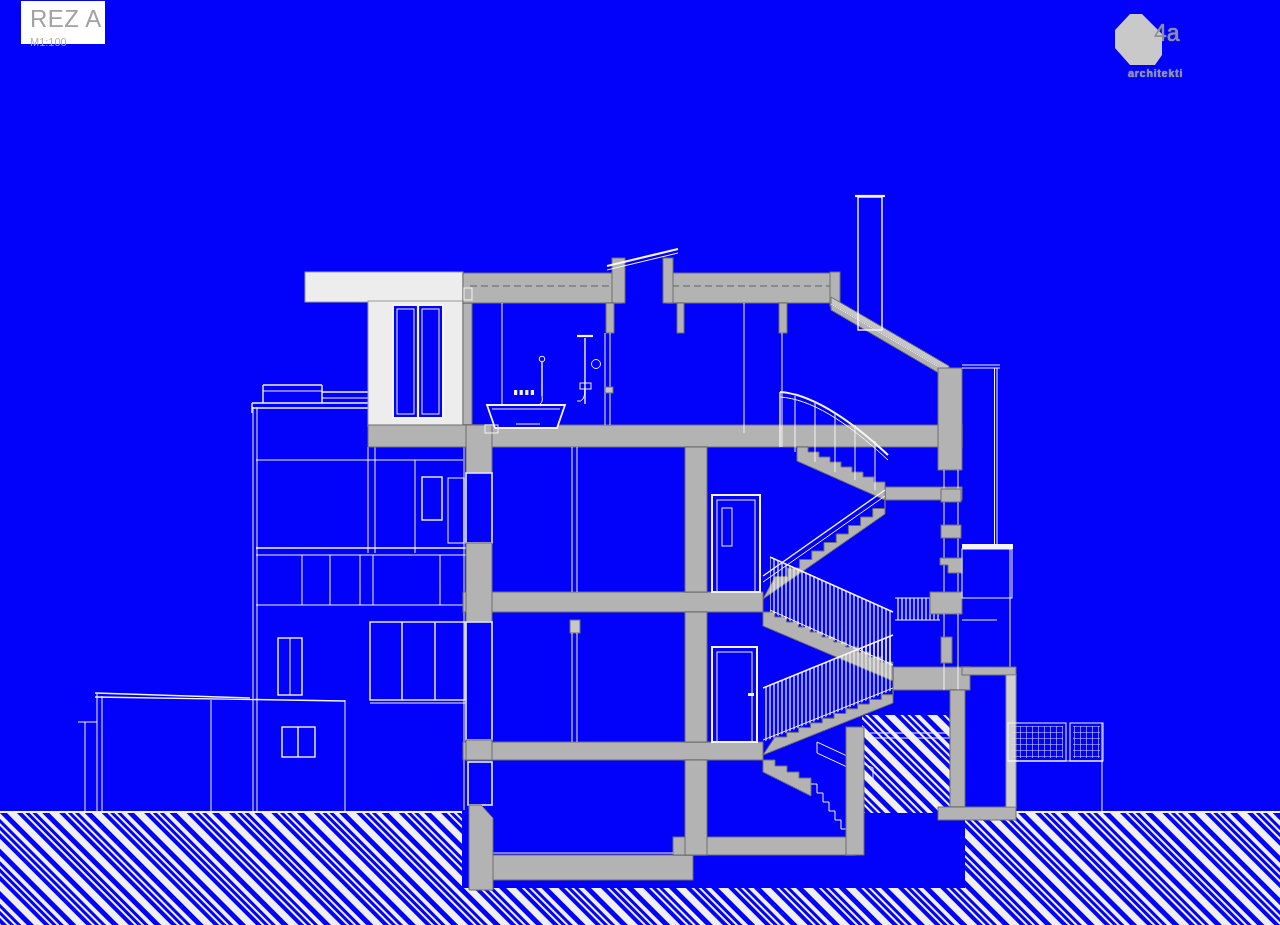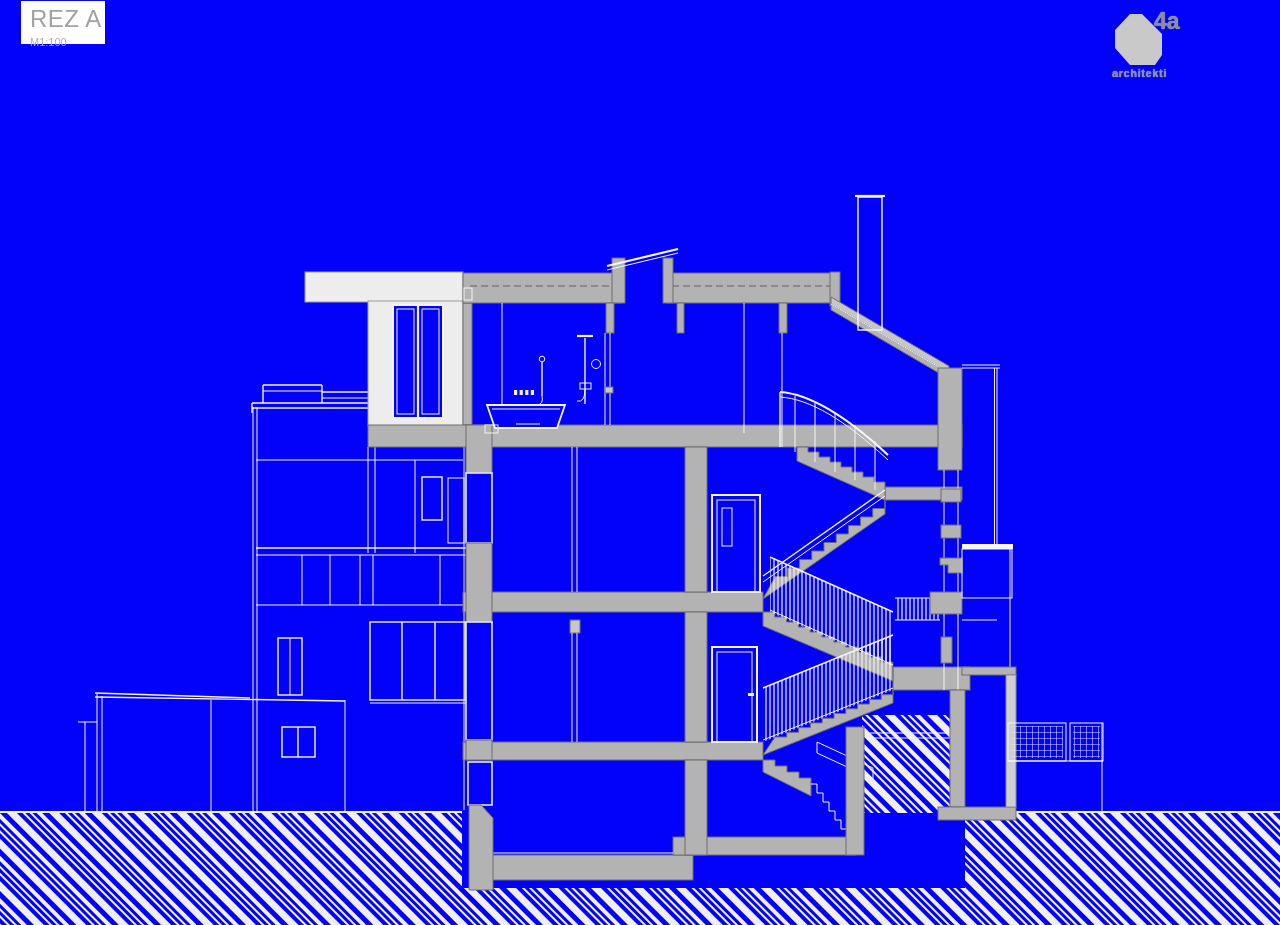--- a/index.html
+++ b/index.html
@@ -18,23 +18,23 @@
   .pent{fill:var(--elevation-white,#ededed);stroke:var(--elevation-outline,#9c9c9c);stroke-width:1;}
   .dash{stroke:#7e7e7e;stroke-width:1.4;stroke-dasharray:7 4;fill:none;}
   
   #title-block{position:absolute;left:21px;top:1px;width:84px;height:43px;
     background:var(--title-bg,#ffffff);z-index:5;padding:6px 0 0 9px;box-sizing:border-box;}
   #title-block .t{font-size:24px;line-height:24px;color:var(--title-text,#a2a2a2);letter-spacing:0.5px;}
   #title-block .s{font-size:11px;margin-top:5px;color:var(--scale-text,#b0b0b0);}
   
   #logo{position:absolute;left:1108px;top:6px;width:86px;height:82px;z-index:5;}
   #logo svg{position:absolute;left:0;top:0;}
-  #logo .mark{position:absolute;left:46px;top:2px;font-size:23px;font-weight:bold;
+  #logo .mark{position:absolute;left:46px;top:14px;font-size:23px;font-weight:normal;
     color:var(--logo-text,#8a9094);text-shadow:0 0 1px #cfd4d6;}
-  #logo .name{position:absolute;left:4px;top:61px;font-size:11px;font-weight:bold;
+  #logo .name{position:absolute;left:20px;top:61px;font-size:11px;font-weight:bold;
     letter-spacing:0.6px;color:var(--logo-text,#8a9094);text-shadow:0 0 1px #e8ecee;}
 </style>
 </head>
 <body>
 
 <div id="page">
 
 <svg id="drawing" width="1280" height="925" viewBox="0 0 1280 925">
   <defs>
     <pattern id="hatch" patternUnits="userSpaceOnUse" width="30" height="30" patternTransform="rotate(-45)">

